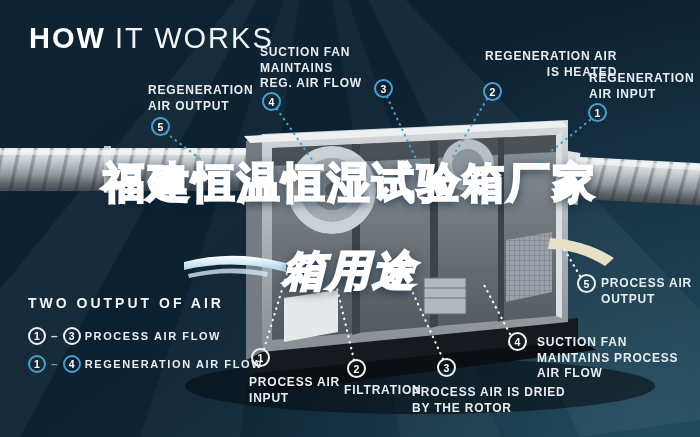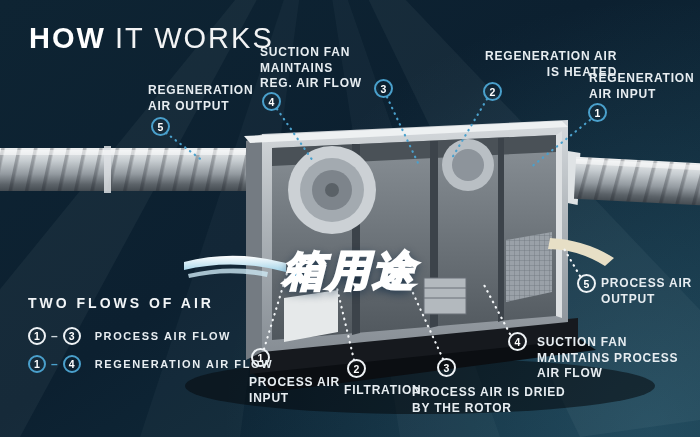--- a/index.html
+++ b/index.html
@@ -43,21 +43,21 @@
   .cn1{top:155px;font-size:42px;}
   .cn2{top:199px;font-size:42px;}
   .cn3{top:243px;font-size:42px;font-style:italic;}
 
   
   .legend-title{position:absolute;left:28px;top:295px;z-index:6;color:#f2f5f7;font-size:14px;font-weight:bold;letter-spacing:3px;white-space:nowrap;}
   .legend-row{position:absolute;left:28px;z-index:6;display:flex;align-items:center;}
   .legend-row .circle{position:static;width:18px;height:18px;flex:0 0 auto;}
   .legend-row .dash{color:#cfd8de;font-weight:bold;margin:0 5px;font-size:12px;}
   .legend-row .dash.blue{color:#4aa0cc;}
-  .legend-row .lab{margin-left:14px;color:#e7edf1;font-weight:bold;font-size:11px;letter-spacing:1.6px;white-space:nowrap;}
+  .legend-row .lab{margin-left:4px;color:#e7edf1;font-weight:bold;font-size:11px;letter-spacing:1.6px;white-space:nowrap;}
 </style>
 </head>
 <body>
 
 <div class="stage">
 
   <svg class="scene" width="700" height="437" viewBox="0 0 700 437">
     <defs>
       <linearGradient id="ductGrad" x1="0" y1="0" x2="0" y2="1">
         <stop offset="0" stop-color="#eef0f1"></stop>
@@ -196,23 +196,24 @@
 
   <div class="circle white" style="left:508px;top:332px;">4</div>
   <div class="co-label" style="left:537px;top:335px;">SUCTION FAN
 MAINTAINS PROCESS
 AIR FLOW</div>
 
   <div class="circle white" style="left:577px;top:274px;">5</div>
   <div class="co-label" style="left:601px;top:276px;">PROCESS AIR
 OUTPUT</div>
 
+  <div class="cn cn1">福建恒温恒湿试验箱厂家</div>
   <div class="cn cn3">箱用途</div>
 
-  <div class="legend-title">TWO FLOWS OF AIR</div>
+  <div class="legend-title">TWO OUTPUT OF AIR</div>
 
   <div class="legend-row" style="top:327px;">
     <span class="circle white">1</span>
     <span class="dash">–</span>
     <span class="circle white">3</span>
     <span class="lab">PROCESS AIR FLOW</span>
   </div>
 
   <div class="legend-row" style="top:355px;">
     <span class="circle blue">1</span>

